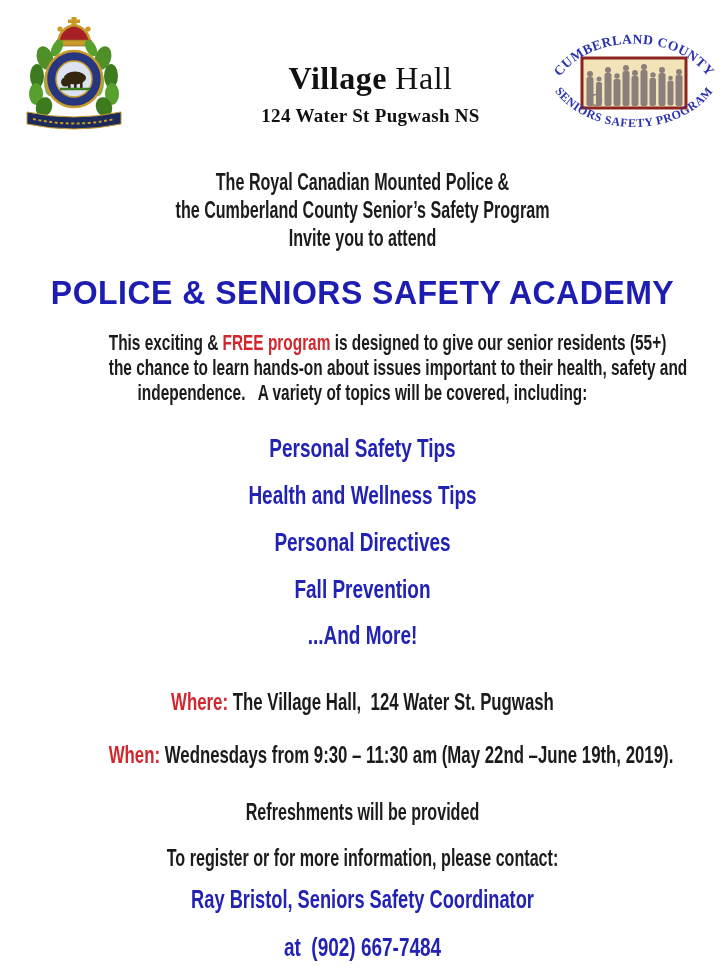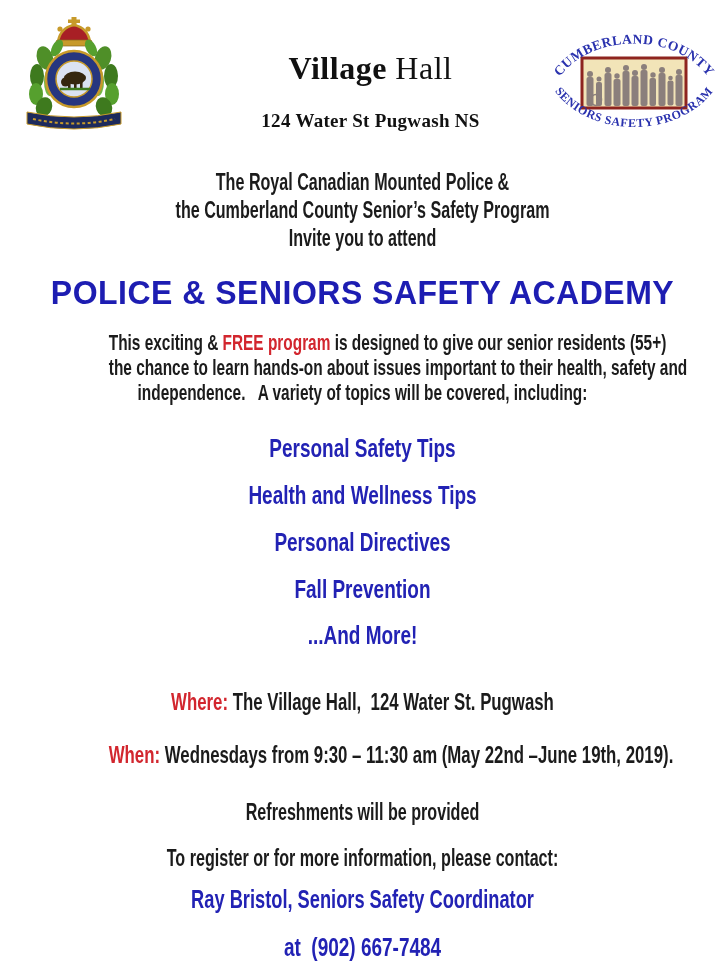--- a/index.html
+++ b/index.html
@@ -18,29 +18,29 @@
     background: #ffffff;
     overflow: hidden;
     font-family: "Liberation Sans", sans-serif;
   }
   
   .crest {
     position: absolute; left: 24px; top: 16px;
     width: 100px; height: 124px;
   }
   .venue {
-    position: absolute; left: 0; right: 0; top: 50px;
+    position: absolute; left: 0; right: 0; top: 60px;
     text-align: center;
     font-family: "Liberation Serif", serif;
     color: #111;
     padding-left: 16px;
   }
   .venue-title { font-size: 32px; white-space: pre; letter-spacing: .5px; }
   .venue-title .b { font-weight: bold; }
-  .venue-address { font-size: 19px; font-weight: bold; margin-top: 23px; letter-spacing: .3px; text-align: center; }
+  .venue-address { font-size: 19px; font-weight: bold; margin-top: 8px; letter-spacing: .3px; text-align: center; }
   .cc-logo {
     position: absolute; right: 8px; top: 20px;
     width: 166px; height: 124px;
   }
   
   .line {
     position: absolute; left: 0; right: 0;
     text-align: center;
     white-space: pre;
     font-weight: bold;

